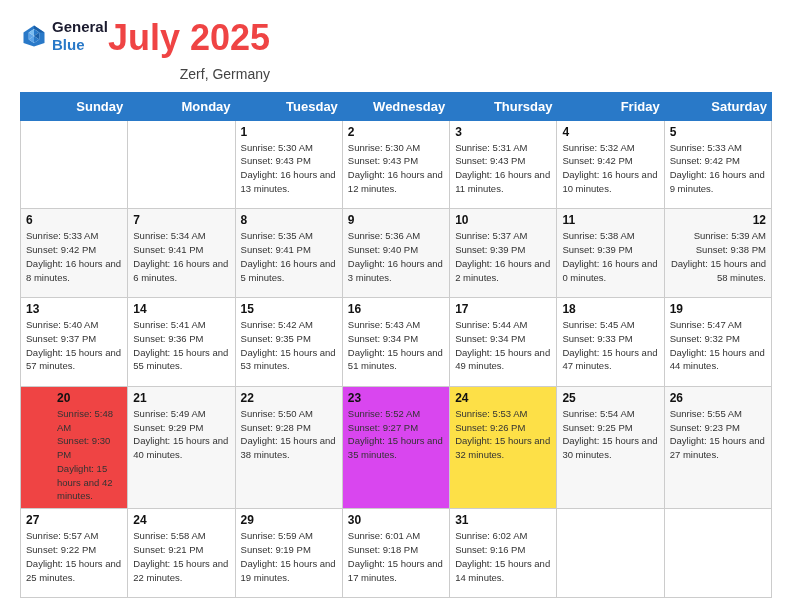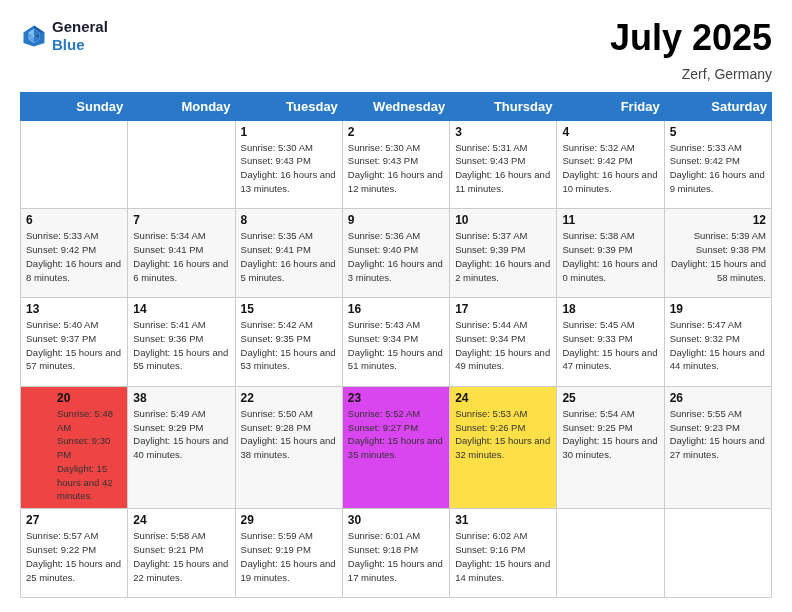--- a/index.html
+++ b/index.html
@@ -12,40 +12,39 @@
     }
     .page {
       width: 792px;
       height: 612px;
       padding: 18px 20px 14px 20px;
       display: flex;
       flex-direction: column;
     }
     .header {
       display: flex;
-      justify-content: space-between;
       align-items: flex-start;
       margin-bottom: 10px;
     }
     .logo {
       display: flex;
       align-items: center;
       gap: 4px;
     }
     .logo-icon {
       width: 28px;
       height: 28px;
     }
     .title-block {
       text-align: right;
     }
     .month-title {
       font-size: 36px;
       font-weight: bold;
-      color: #000000;
+      color: #ef4444;
       line-height: 1.1;
     }
     .location {
       font-size: 14px;
       color: #444;
       margin-top: 8px;
     }
     .calendar {
       flex: 1;
       border: 1px solid #ccc;
@@ -218,21 +217,21 @@
             <span class="day-num">19</span>
             <div class="day-info">Sunrise: 5:47 AM<br>Sunset: 9:32 PM<br>Daylight: 15 hours and 44 minutes.</div>
           </td>
         </tr>
         <tr>
           <td style="background: #ef4444; padding-left: 36px;">
             <span class="day-num">20</span>
             <div class="day-info">Sunrise: 5:48 AM<br>Sunset: 9:30 PM<br>Daylight: 15 hours and 42 minutes.</div>
           </td>
           <td style="background: rgb(247, 247, 247);">
-            <span class="day-num">38</span>
+            <span class="day-num">21</span>
             <div class="day-info">Sunrise: 5:49 AM<br>Sunset: 9:29 PM<br>Daylight: 15 hours and 40 minutes.</div>
           </td>
           <td style="background: rgb(247, 247, 247);">
             <span class="day-num">22</span>
             <div class="day-info">Sunrise: 5:50 AM<br>Sunset: 9:28 PM<br>Daylight: 15 hours and 38 minutes.</div>
           </td>
           <td style="background: #d946ef; margin-top: 36px;">
             <span class="day-num">23</span>
             <div class="day-info">Sunrise: 5:52 AM<br>Sunset: 9:27 PM<br>Daylight: 15 hours and 35 minutes.</div>
           </td>

